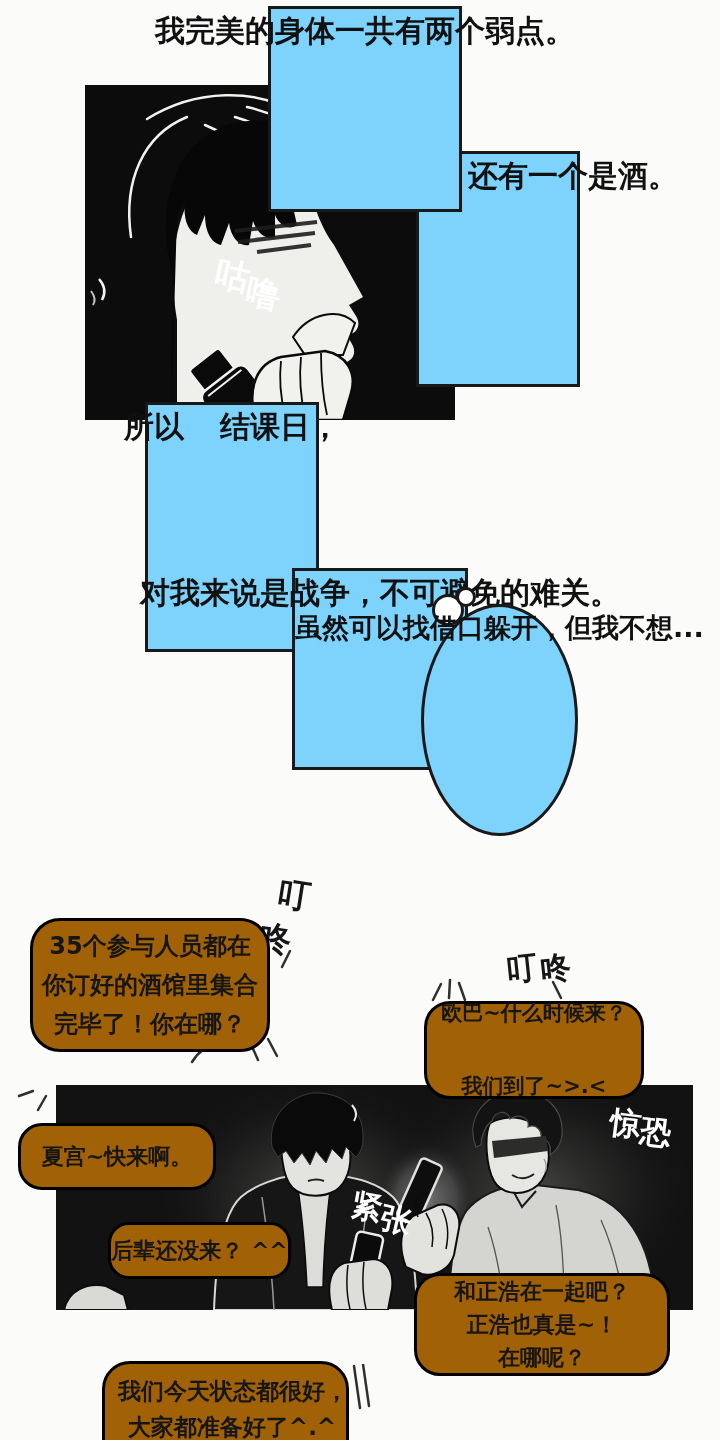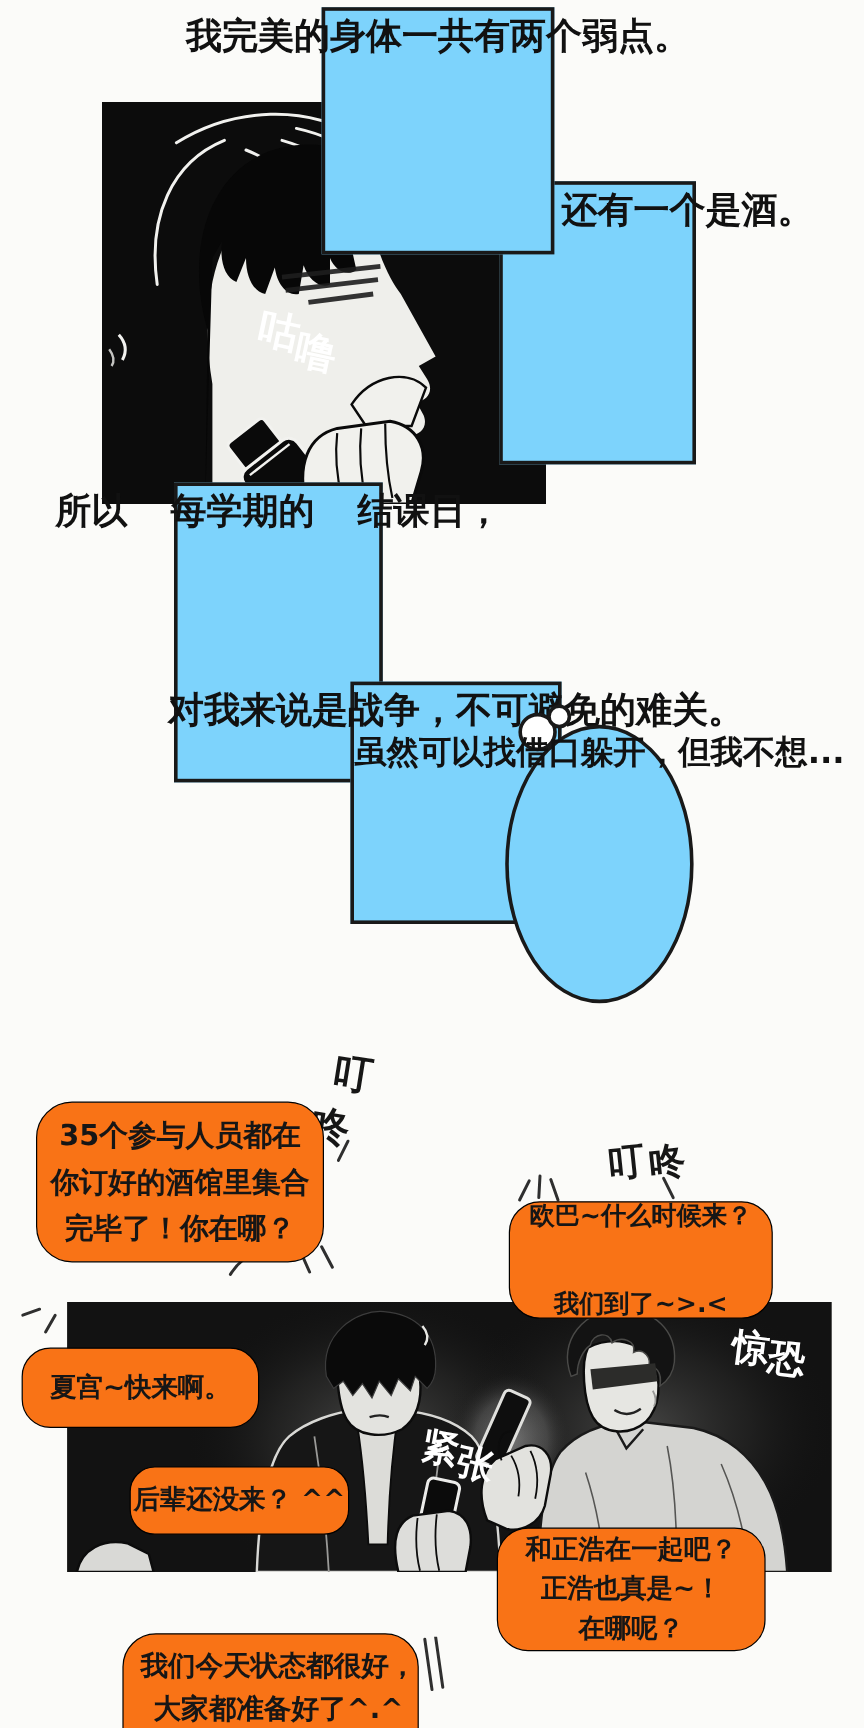--- a/index.html
+++ b/index.html
@@ -37,33 +37,33 @@
   .sfx-ding1 .c1{display:block;margin-left:12px;}
   .sfx-ding1 .c2{display:block;margin-top:1px;}
   .sfx-ding2{left:506px;top:946px;font-size:31px;color:#161616;transform:rotate(-6deg);letter-spacing:3px;}
   .sfx-ding2 .c2{transform:translateY(3px);}
   .sfx-nervous{left:295px;top:104px;font-size:31px;color:#fff;transform:rotate(10deg);}
   .sfx-nervous .c2{transform:translateY(8px) rotate(3deg);}
   .sfx-shock{left:554px;top:20px;font-size:31px;color:#fff;transform:rotate(7deg);}
   .sfx-shock .c2{transform:translateY(5px);}
 
   
-  .cb{position:absolute;background:#f97316;border:1px solid #000000;box-sizing:border-box;
+  .cb{position:absolute;background:#a16207;border:3px solid #000000;box-sizing:border-box;
       display:flex;flex-direction:column;justify-content:center;text-align:center;
       font-weight:700;color:#161616;z-index:7;}
   .cb .bl{white-space:nowrap;}
   .cb-msg1{left:30px;top:918px;width:240px;height:134px;border-radius:30px;}
   .cb-msg1 .bl{font-size:24px;line-height:39px;}
   .cb-msg2{left:424px;top:1001px;width:220px;height:98px;border-radius:26px;gap:40px;}
   .cb-msg2 .bl{font-size:21px;line-height:33px;}
   .cb-msg3{left:18px;top:1123px;width:198px;height:67px;border-radius:24px;}
   .cb-msg3 .bl{font-size:22px;line-height:28px;}
   .cb-msg4{left:108px;top:1222px;width:183px;height:57px;border-radius:21px;}
   .cb-msg4 .bl{font-size:22px;line-height:28px;}
-  .cb-msg5{left:414px;top:1273px;width:224px;height:103px;border-radius:26px;}
+  .cb-msg5{left:414px;top:1273px;width:256px;height:103px;border-radius:26px;}
   .cb-msg5 .bl{font-size:22px;line-height:33px;}
   .cb-msg6{left:102px;top:1361px;width:247px;height:112px;border-radius:28px;justify-content:flex-start;padding-top:9px;}
   .cb-msg6 .bl{font-size:23px;line-height:36px;padding-left:13px;}
 
   .tick{position:absolute;z-index:6;}
   svg{display:block;}
 </style>
 </head>
 <body>
 
@@ -127,21 +127,20 @@
 
   <div class="nbox box-weak">
     <div class="nline">一个</div>
     <div class="nline">是哥，</div>
     <div class="nline">还有一个</div>
     <div class="nline">是酒。</div>
   </div>
 
   <div class="nbox box-so">
     <div class="nline">所以</div>
-    <div class="nline">每学期的</div>
     <div class="nline">结课日，</div>
   </div>
 
   <div class="nbox box-war">
     <div class="nline">对我来说</div>
     <div class="nline">是战争，</div>
     <div class="nline">不可避免</div>
     <div class="nline">的难关。</div>
   </div>
 

